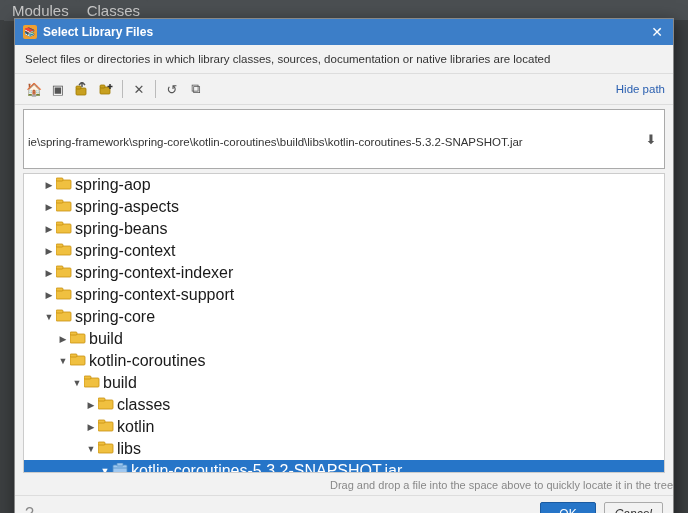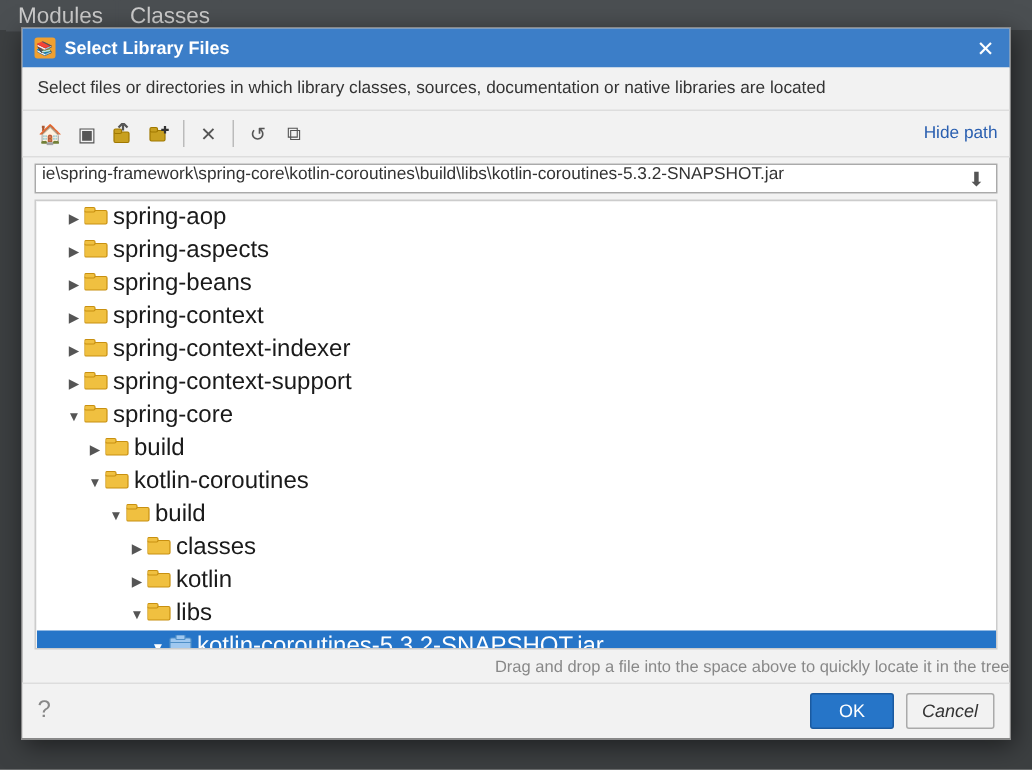--- a/index.html
+++ b/index.html
@@ -137,22 +137,22 @@
       text-decoration: none;
       white-space: nowrap;
     }
 
     
     .path-bar {
       background: white;
       border: 1px solid #aaa;
       margin: 4px 8px;
       display: flex;
-      align-items: flex-start;
-      padding: 0 4px;
+      align-items: flex-end;
+      padding: 20px 4px;
     }
     .path-text {
       flex: 1;
       font-size: 11.5px;
       color: #333;
       white-space: nowrap;
       overflow: hidden;
     }
     .path-download-btn {
       width: 18px; height: 18px;

